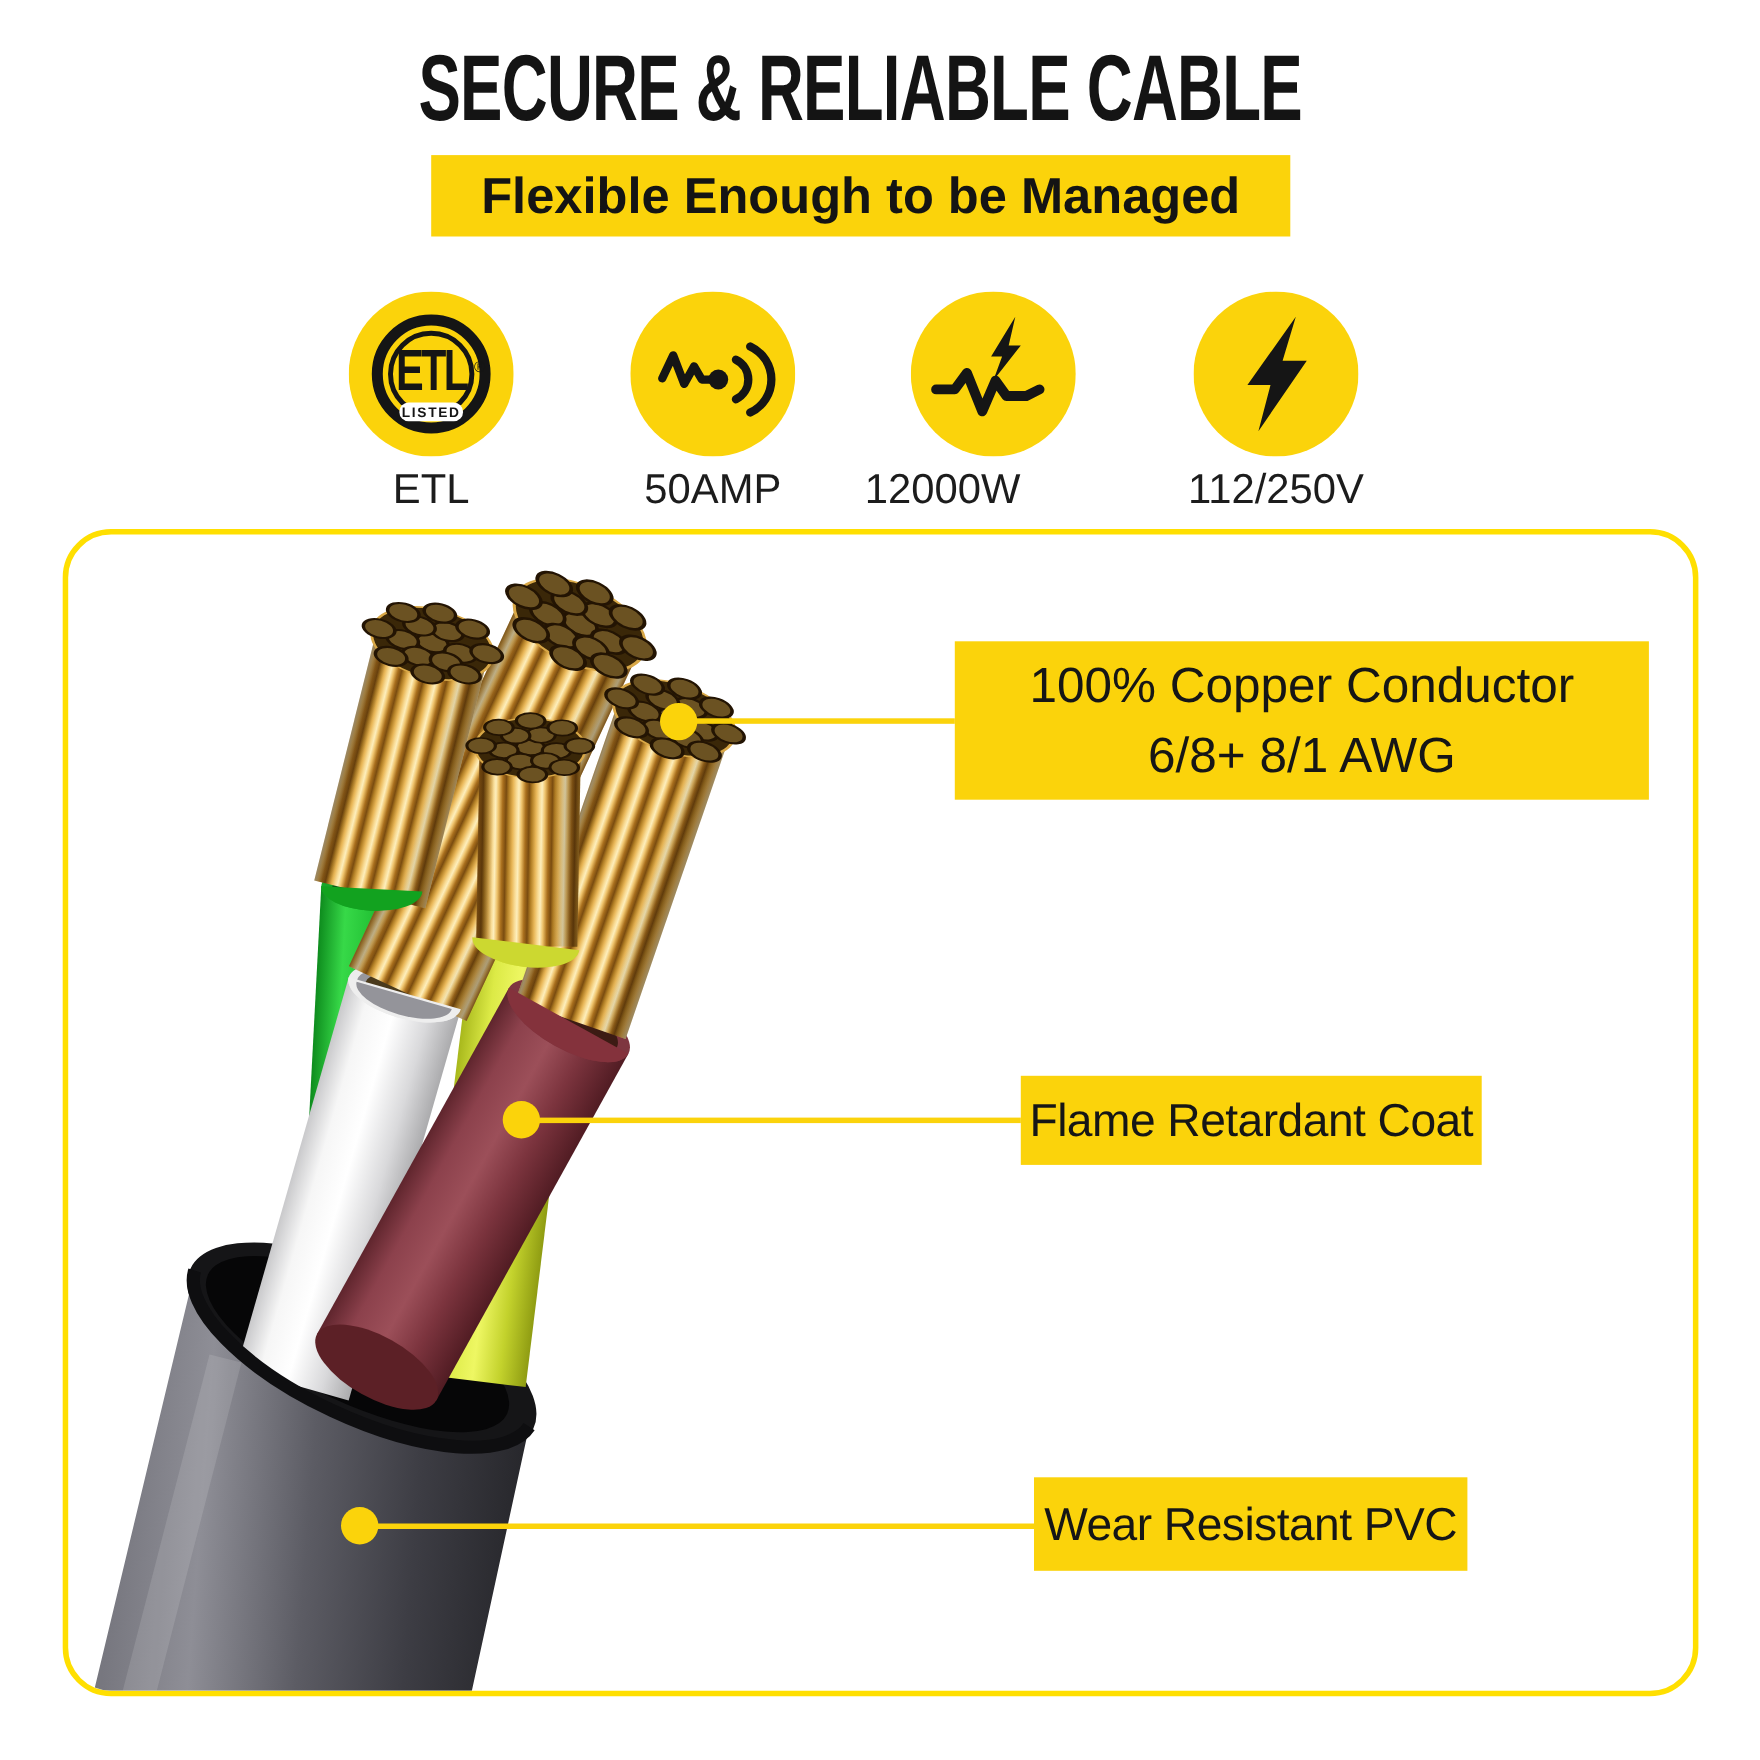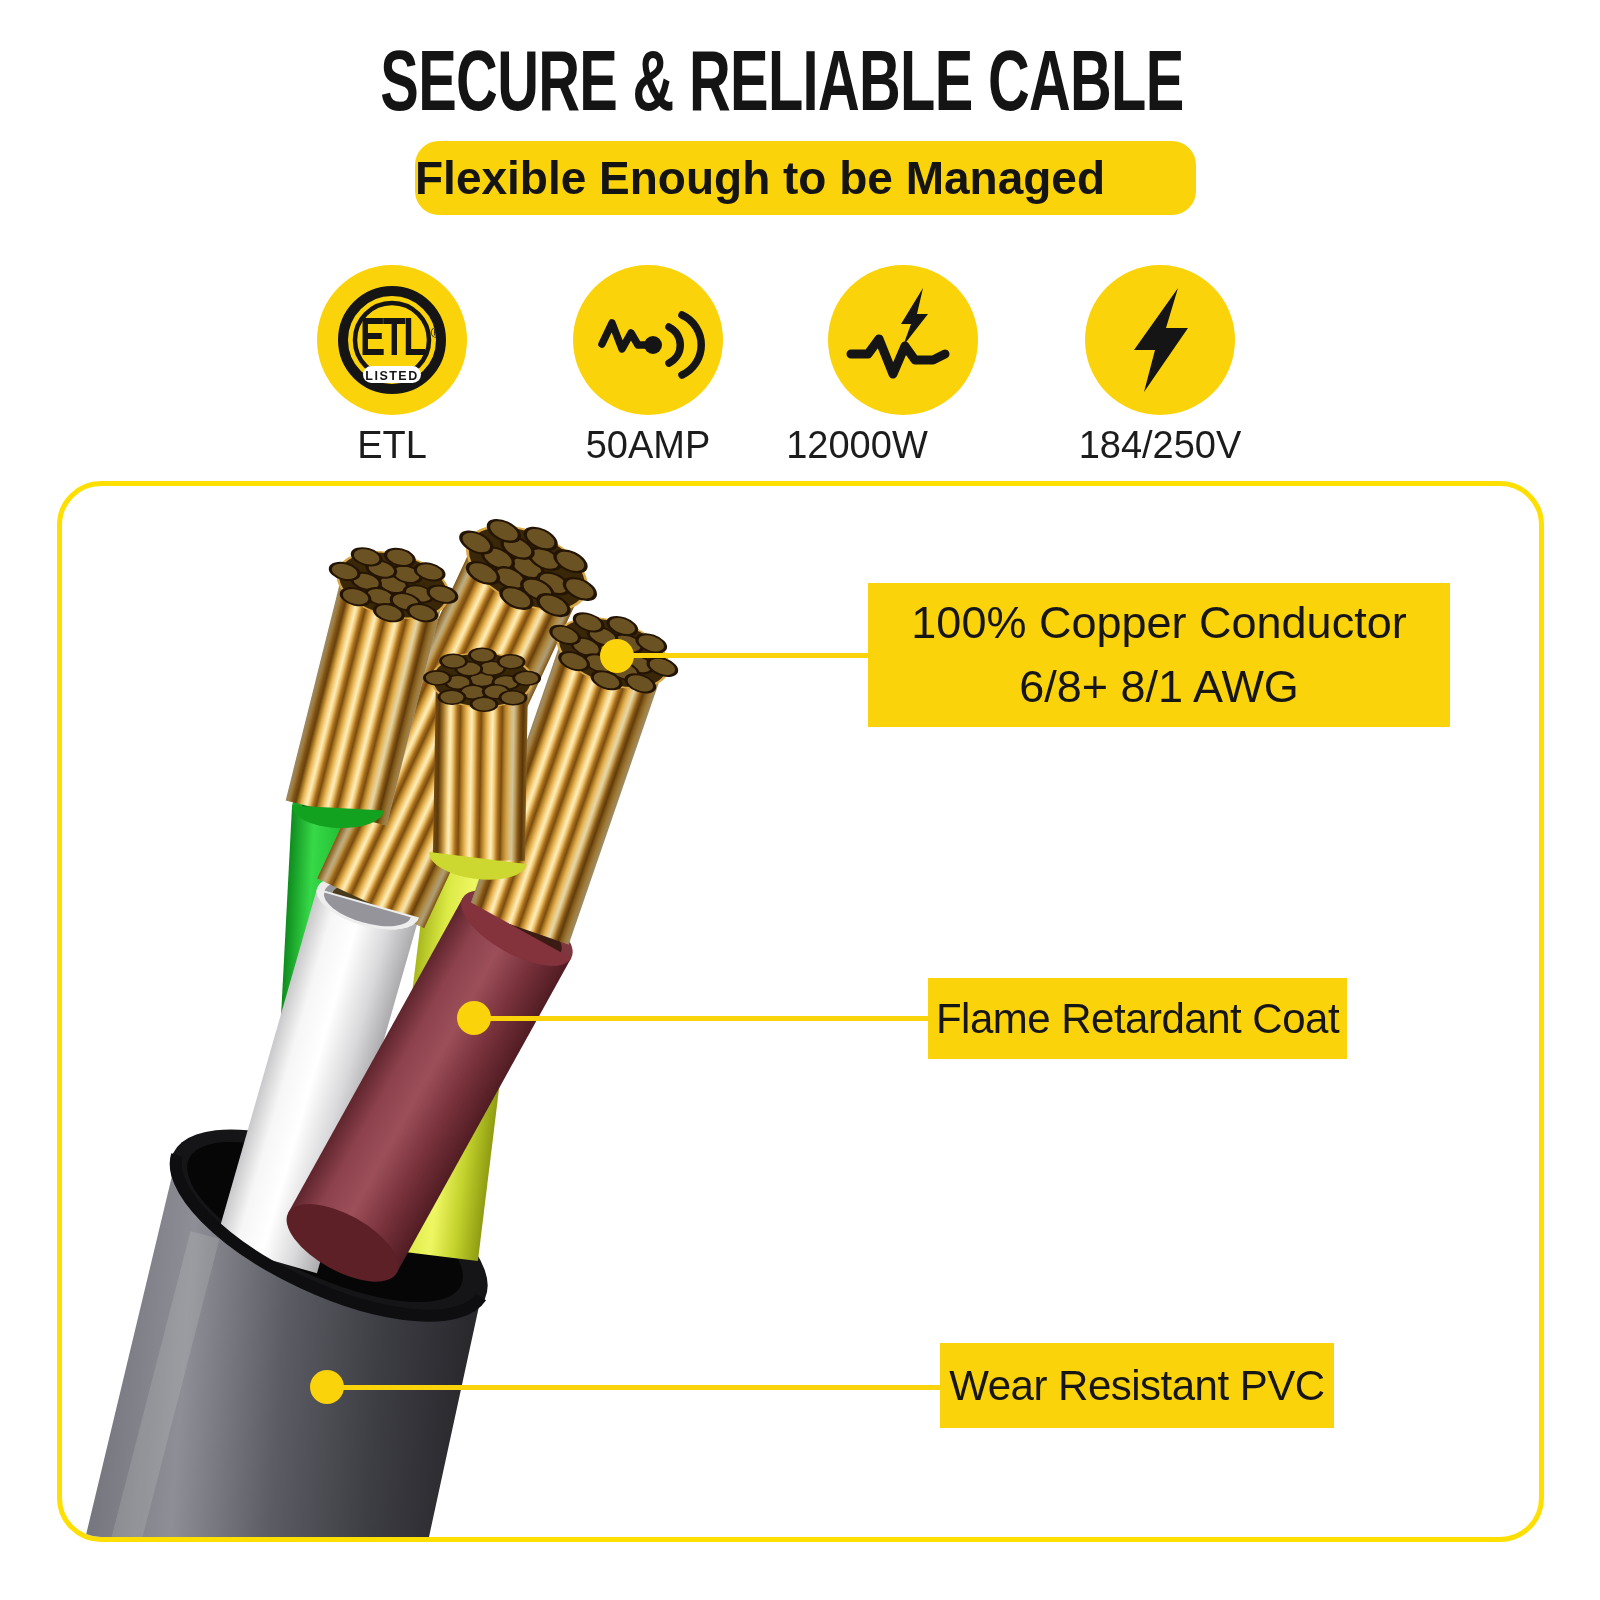--- a/index.html
+++ b/index.html
@@ -7,42 +7,42 @@
     position:relative;width:1600px;height:1600px;margin:0 auto;overflow:hidden;
     background:#ffffff;font-family:"Liberation Sans","DejaVu Sans",sans-serif;padding-left:28px;
     --yellow:#FBD30B;--border-yellow:#FFDF00;--ink:#161616;
   }
   .title{
     position:absolute;left:0;top:38px;width:1564px;text-align:center;
     font-size:85px;font-weight:bold;color:#141414;letter-spacing:-1px;
     transform:scaleX(0.68);transform-origin:center;white-space:nowrap;line-height:86px;
   }
   .subtitle{
-    position:absolute;left:415px;top:141px;width:781px;height:74px;
+    position:absolute;left:392px;top:141px;width:781px;height:74px;
     background:var(--yellow);color:#141414;font-size:46px;font-weight:bold;
-    text-align:left;line-height:74px;white-space:nowrap;border-radius:24px;
+    text-align:center;line-height:74px;white-space:nowrap;
   }
   .badge{position:absolute;width:150px;height:150px;top:265px;}
   .badge svg{display:block;width:150px;height:150px;}
   .badge-label{
     position:absolute;top:424px;width:240px;text-align:center;
     font-size:38px;color:#1c1c1c;white-space:nowrap;
   }
   .panel{
     position:absolute;left:57px;top:481px;width:1487px;height:1061px;
     border:5px solid var(--border-yellow);border-radius:44px;box-sizing:border-box;
     overflow:hidden;background:#ffffff;z-index:1;
   }
   .panel svg.cable{position:absolute;left:0;top:0;width:1477px;height:1051px;}
   .callout{
     position:absolute;background:var(--yellow);color:var(--ink);z-index:5;
     display:flex;flex-direction:column;align-items:center;justify-content:center;
     white-space:nowrap;
   }
-  .co1{left:868px;top:583px;width:582px;height:144px;font-size:45px;line-height:64px;text-align:center;}
+  .co1{left:868px;top:583px;width:631px;height:144px;font-size:45px;line-height:64px;text-align:center;}
   .co2{left:928px;top:978px;width:419px;height:81px;font-size:42px;letter-spacing:-0.5px;}
   .co3{left:940px;top:1343px;width:394px;height:85px;font-size:42px;letter-spacing:-0.5px;}
   .lead{position:absolute;height:5px;background:var(--yellow);z-index:4;}
   .lead1{left:617px;top:653px;width:251px;}
   .lead2{left:474px;top:1016px;width:454px;}
   .lead3{left:327px;top:1385px;width:613px;}
   .dot{position:absolute;width:34px;height:34px;border-radius:50%;background:var(--yellow);z-index:5;}
   .dot1{left:600px;top:639px;}
   .dot2{left:457px;top:1001px;}
   .dot3{left:310px;top:1370px;}
@@ -85,21 +85,21 @@
   </div>
   <div class="badge" style="left:1085px;">
     <svg viewBox="-75 -75 150 150">
       <circle r="75" fill="#FBD30B"></circle>
       <path d="M 18 -52 L -26 10 L -5 10 L -16 52 L 28 -12 L 6 -12 Z" fill="#151515"></path>
     </svg>
   </div>
   <div class="badge-label" style="left:272px;">ETL</div>
   <div class="badge-label" style="left:528px;">50AMP</div>
   <div class="badge-label" style="left:737px;text-align:center;">12000W</div>
-  <div class="badge-label" style="left:1040px;">184/250V</div>
+  <div class="badge-label" style="left:1040px;">112/250V</div>
 
   <div class="panel">
     <svg class="cable" viewBox="62 486 1477 1051">
       <defs>
         <linearGradient id="cu" gradientUnits="userSpaceOnUse" x1="0" y1="0" x2="21" y2="0" spreadMethod="repeat">
           <stop offset="0" stop-color="#7a4c10"></stop>
             <stop offset="0.12" stop-color="#b07d24"></stop>
           <stop offset="0.30" stop-color="#e8b657"></stop>
             <stop offset="0.45" stop-color="#f9dc96"></stop>
           <stop offset="0.55" stop-color="#fdeebc"></stop>

